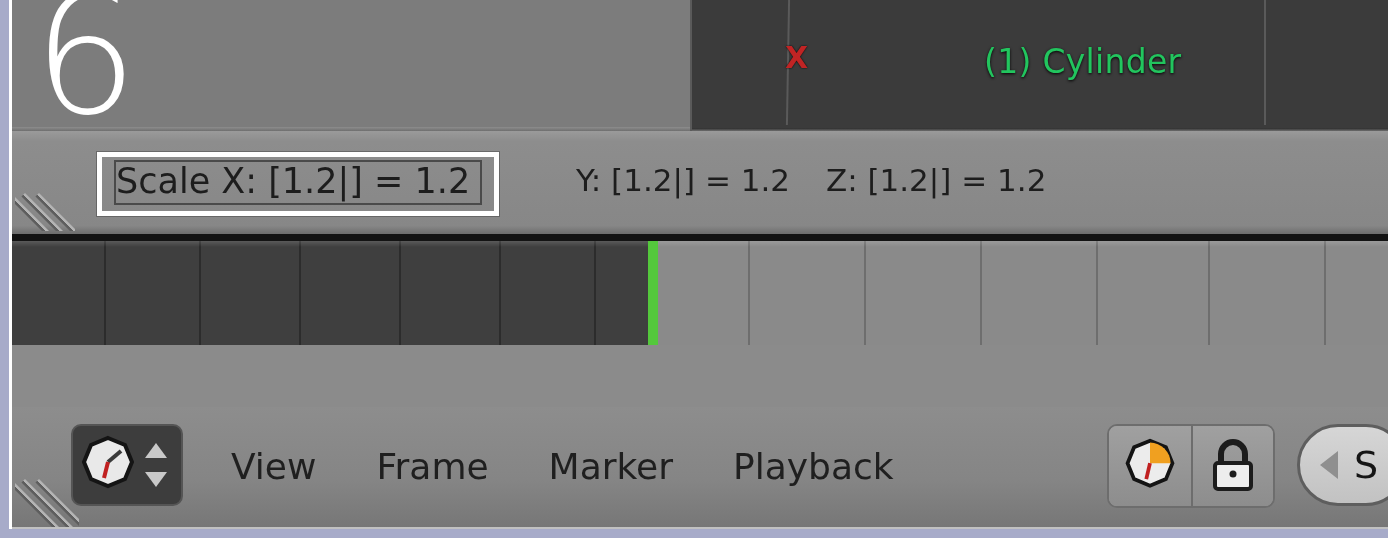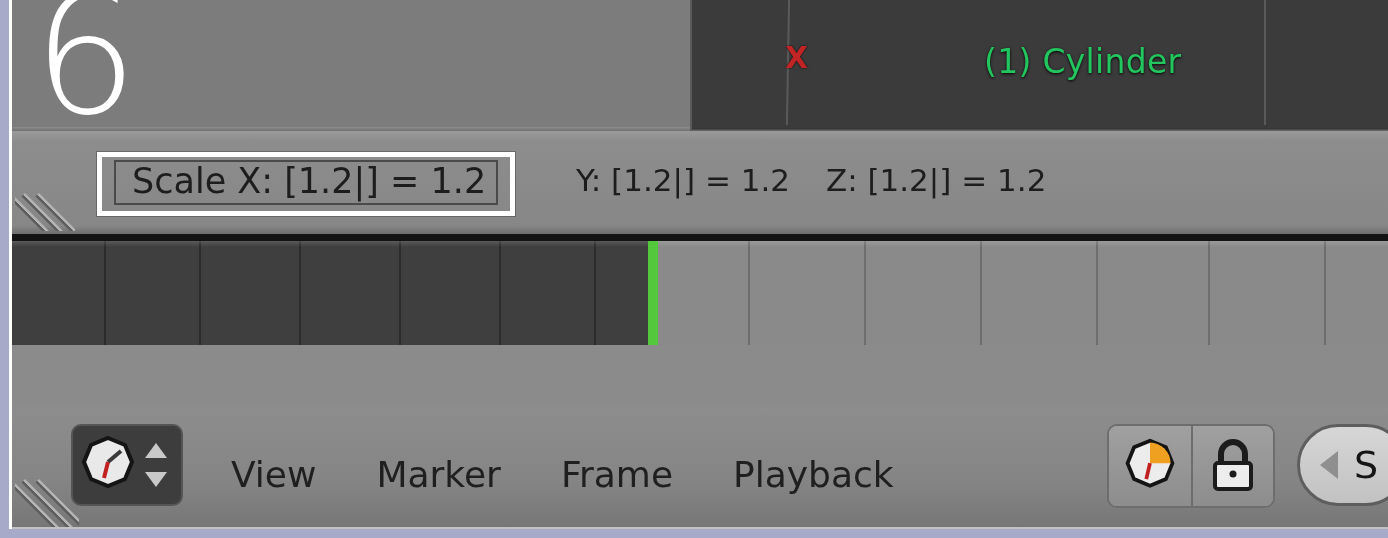--- a/index.html
+++ b/index.html
@@ -66,21 +66,21 @@
   .hdr-grip i:nth-child(2){ left:10px;  top:18px; }
   .hdr-grip i:nth-child(3){ left:24px;  top:18px; }
 
   .scale-box {
     position:absolute; left:88px; top:152px;
     border:5px solid #ffffff; background:transparent;
     padding:3px 12px 6px 12px;
     box-shadow:0 0 0 1px rgba(0,0,0,.25);
     z-index:25;
   }
-  .scale-box .inner { border:2px solid #4a4a4a; padding:2px 10px 4px 16px; }
+  .scale-box .inner { border:2px solid #4a4a4a; padding:2px 10px 4px 0; }
   .scale-txt {
     font-size:35px; color:#1d1d1d; white-space:nowrap;
     font-family:"DejaVu Sans", sans-serif; line-height:1;
   }
   .scale-rest {
     position:absolute; left:567px; top:165px; z-index:20;
     font-size:31px; color:#1d1d1d; white-space:nowrap;
     font-family:"DejaVu Sans", sans-serif; line-height:1;
   }
   .scale-rest span { margin-right:26px; }
@@ -141,21 +141,21 @@
   }
   .clock-ico { position:relative; width:62px; height:62px; margin-left:4px; }
   .sel-arrows { position:relative; width:34px; height:62px; }
   .sel-arrows .up, .sel-arrows .dn {
     position:absolute; left:6px; width:0; height:0; border-left:11px solid transparent;
     border-right:11px solid transparent;
   }
   .sel-arrows .up { top:9px;  border-bottom:15px solid #c9c9c9; }
   .sel-arrows .dn { bottom:9px; border-top:15px solid #c9c9c9; }
 
-  .menus { position:absolute; left:222px; top:446px; display:flex; z-index:20;margin-top:8px; }
+  .menus { position:absolute; left:222px; top:446px; display:flex; z-index:20; }
   .menu-item {
     font-size:36px; color:#1f1f1f; margin-right:60px;
     font-family:"DejaVu Sans", sans-serif; white-space:nowrap;
   }
 
   .toggle-group {
     position:absolute; left:1098px; top:424px; height:84px;
     display:flex; border:2px solid #6d6d6d; border-radius:10px;
     background:#999; overflow:hidden; z-index:30;
   }
@@ -274,22 +274,22 @@
       <line x1="31" y1="28" x2="27" y2="44" stroke="#c02020" stroke-width="4"></line>
     </svg>
     <div class="sel-arrows">
       <div class="up"></div>
         <div class="dn"></div>
     </div>
   </div>
 
   <div class="menus">
     <div class="menu-item">View</div>
+    <div class="menu-item">Frame</div>
     <div class="menu-item">Marker</div>
-    <div class="menu-item">Frame</div>
     <div class="menu-item">Playback</div>
   </div>
 
   <div class="toggle-group">
     <div class="toggle-btn">
       <svg width="58" height="58" viewBox="0 0 62 62">
         <polygon points="31,4 48,11 55,28 48,45 31,52 14,45 7,28 14,11" fill="#ececec" stroke="#141414" stroke-width="4"></polygon>
         <path d="M31 28 L31 6 A22 22 0 0 1 53 28 Z" fill="#f0a020"></path>
         <line x1="31" y1="28" x2="27" y2="45" stroke="#c02020" stroke-width="4"></line>
       </svg>

